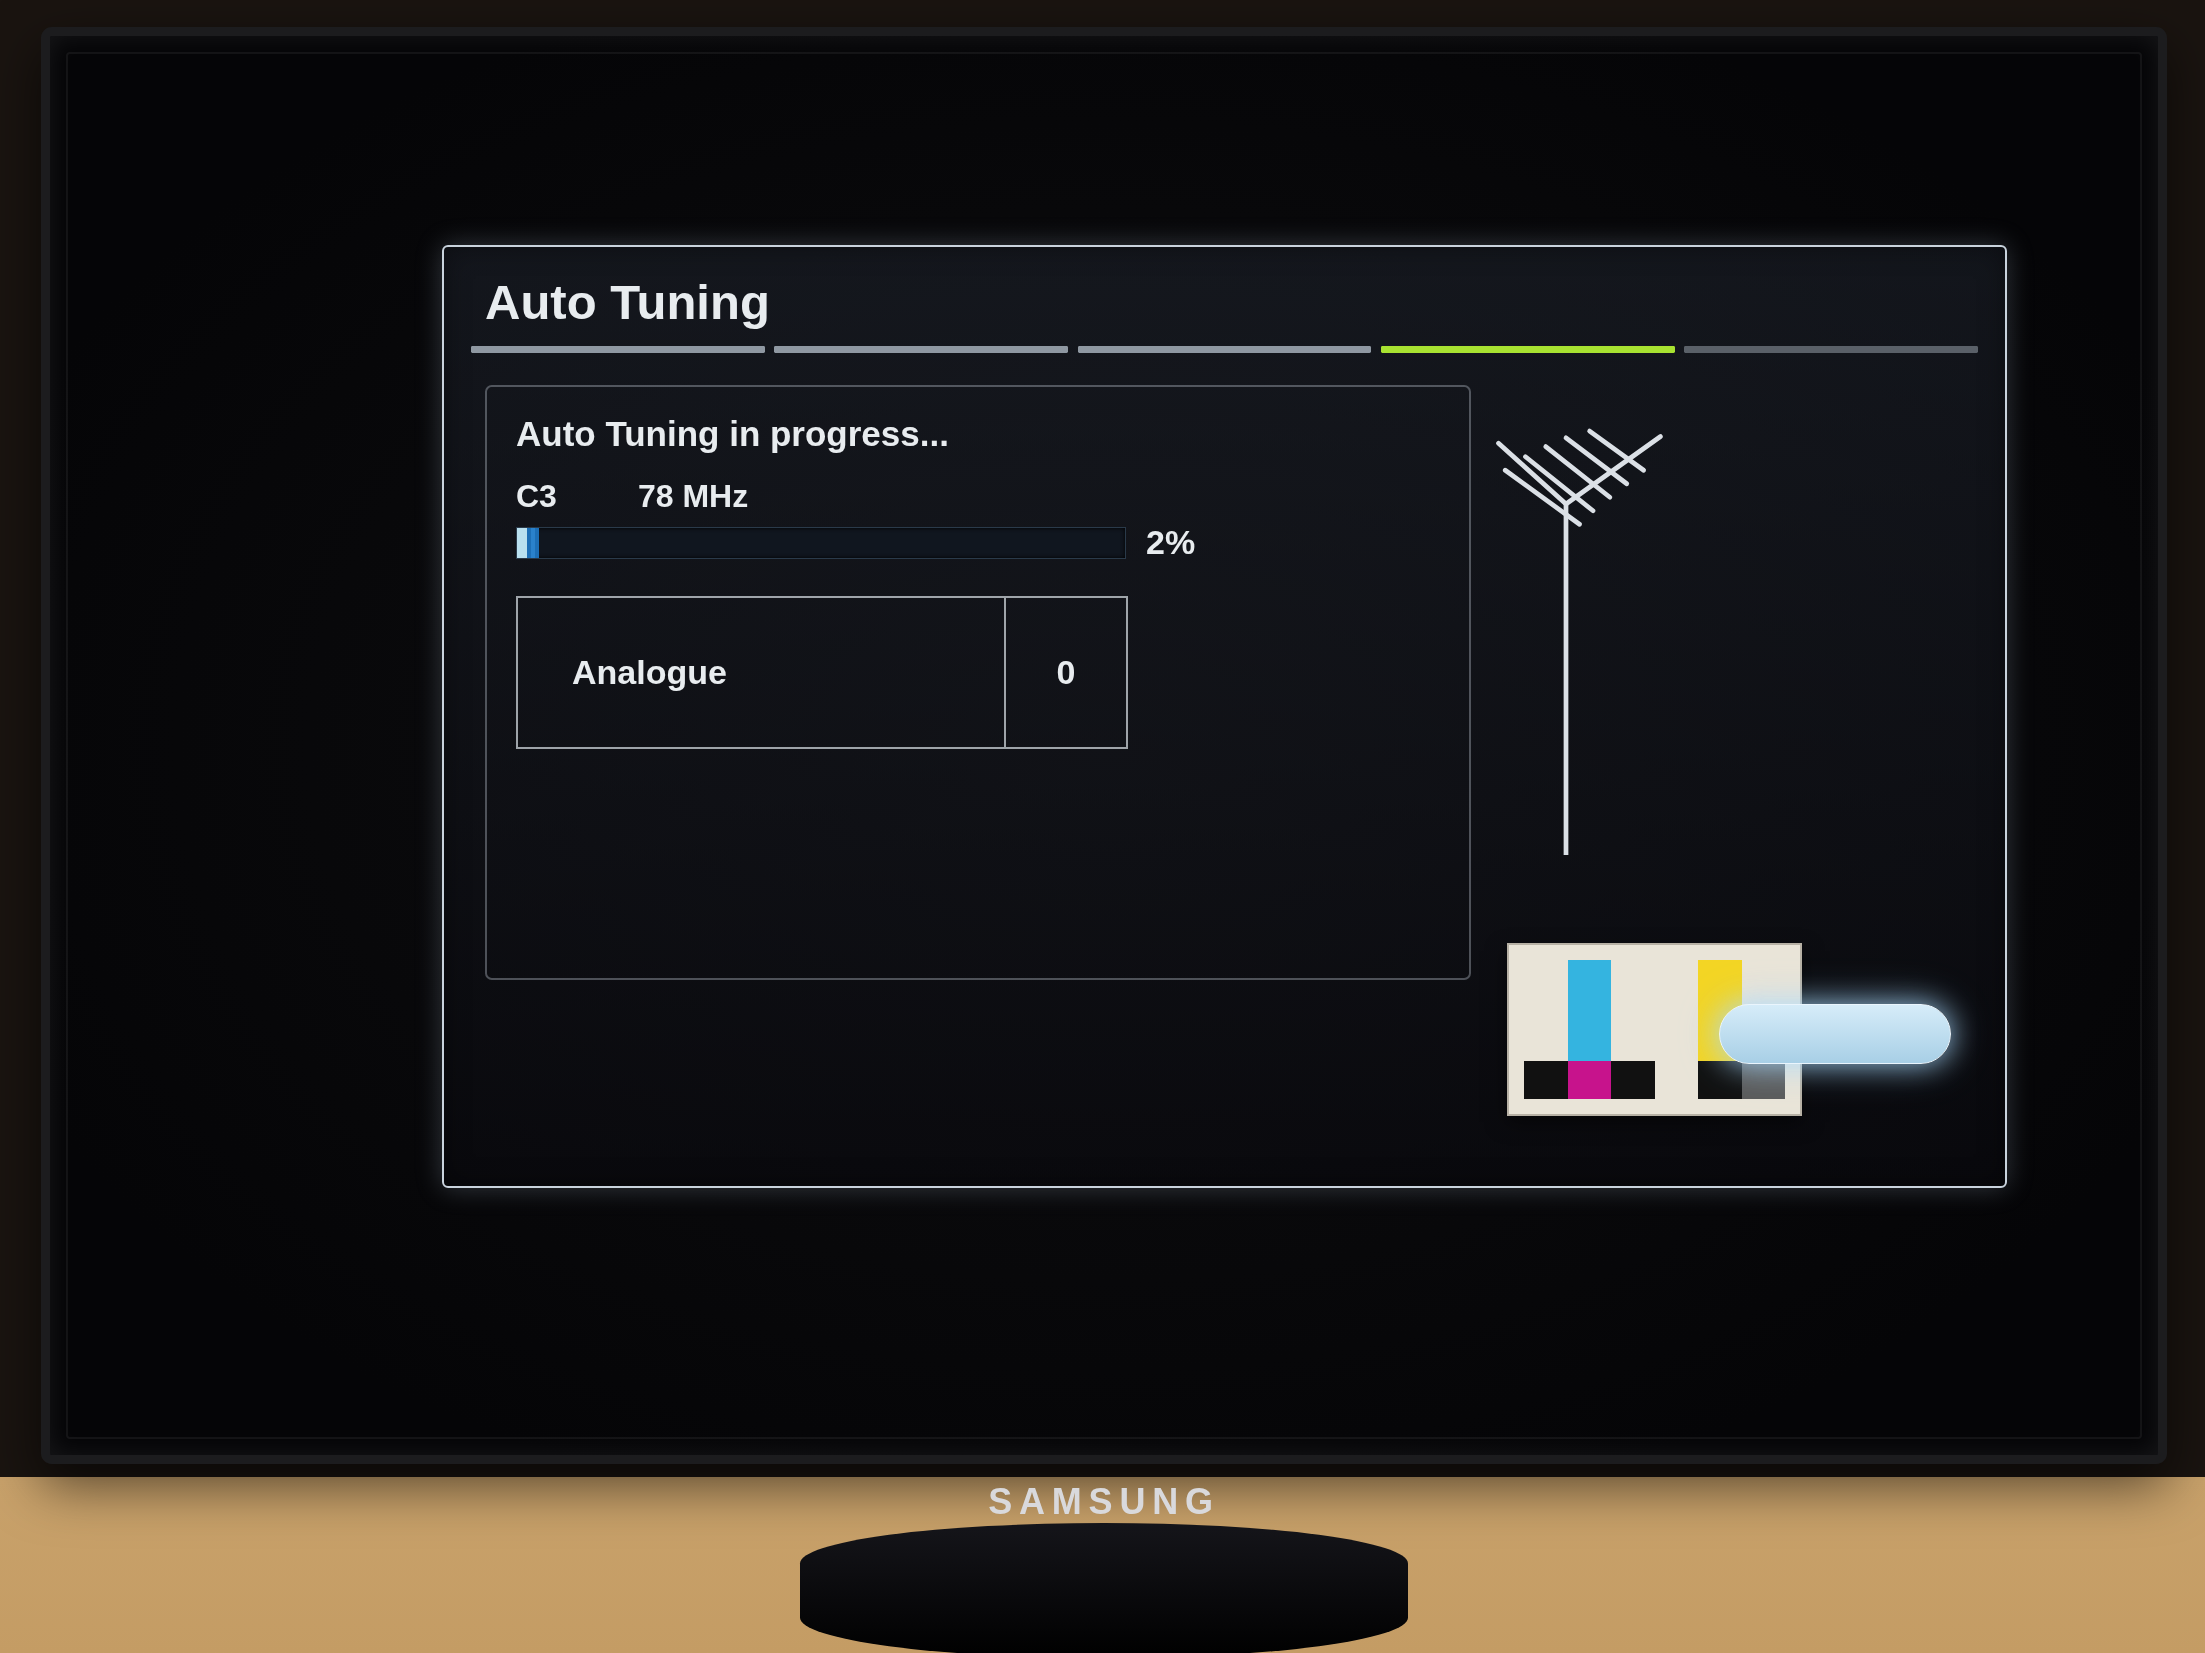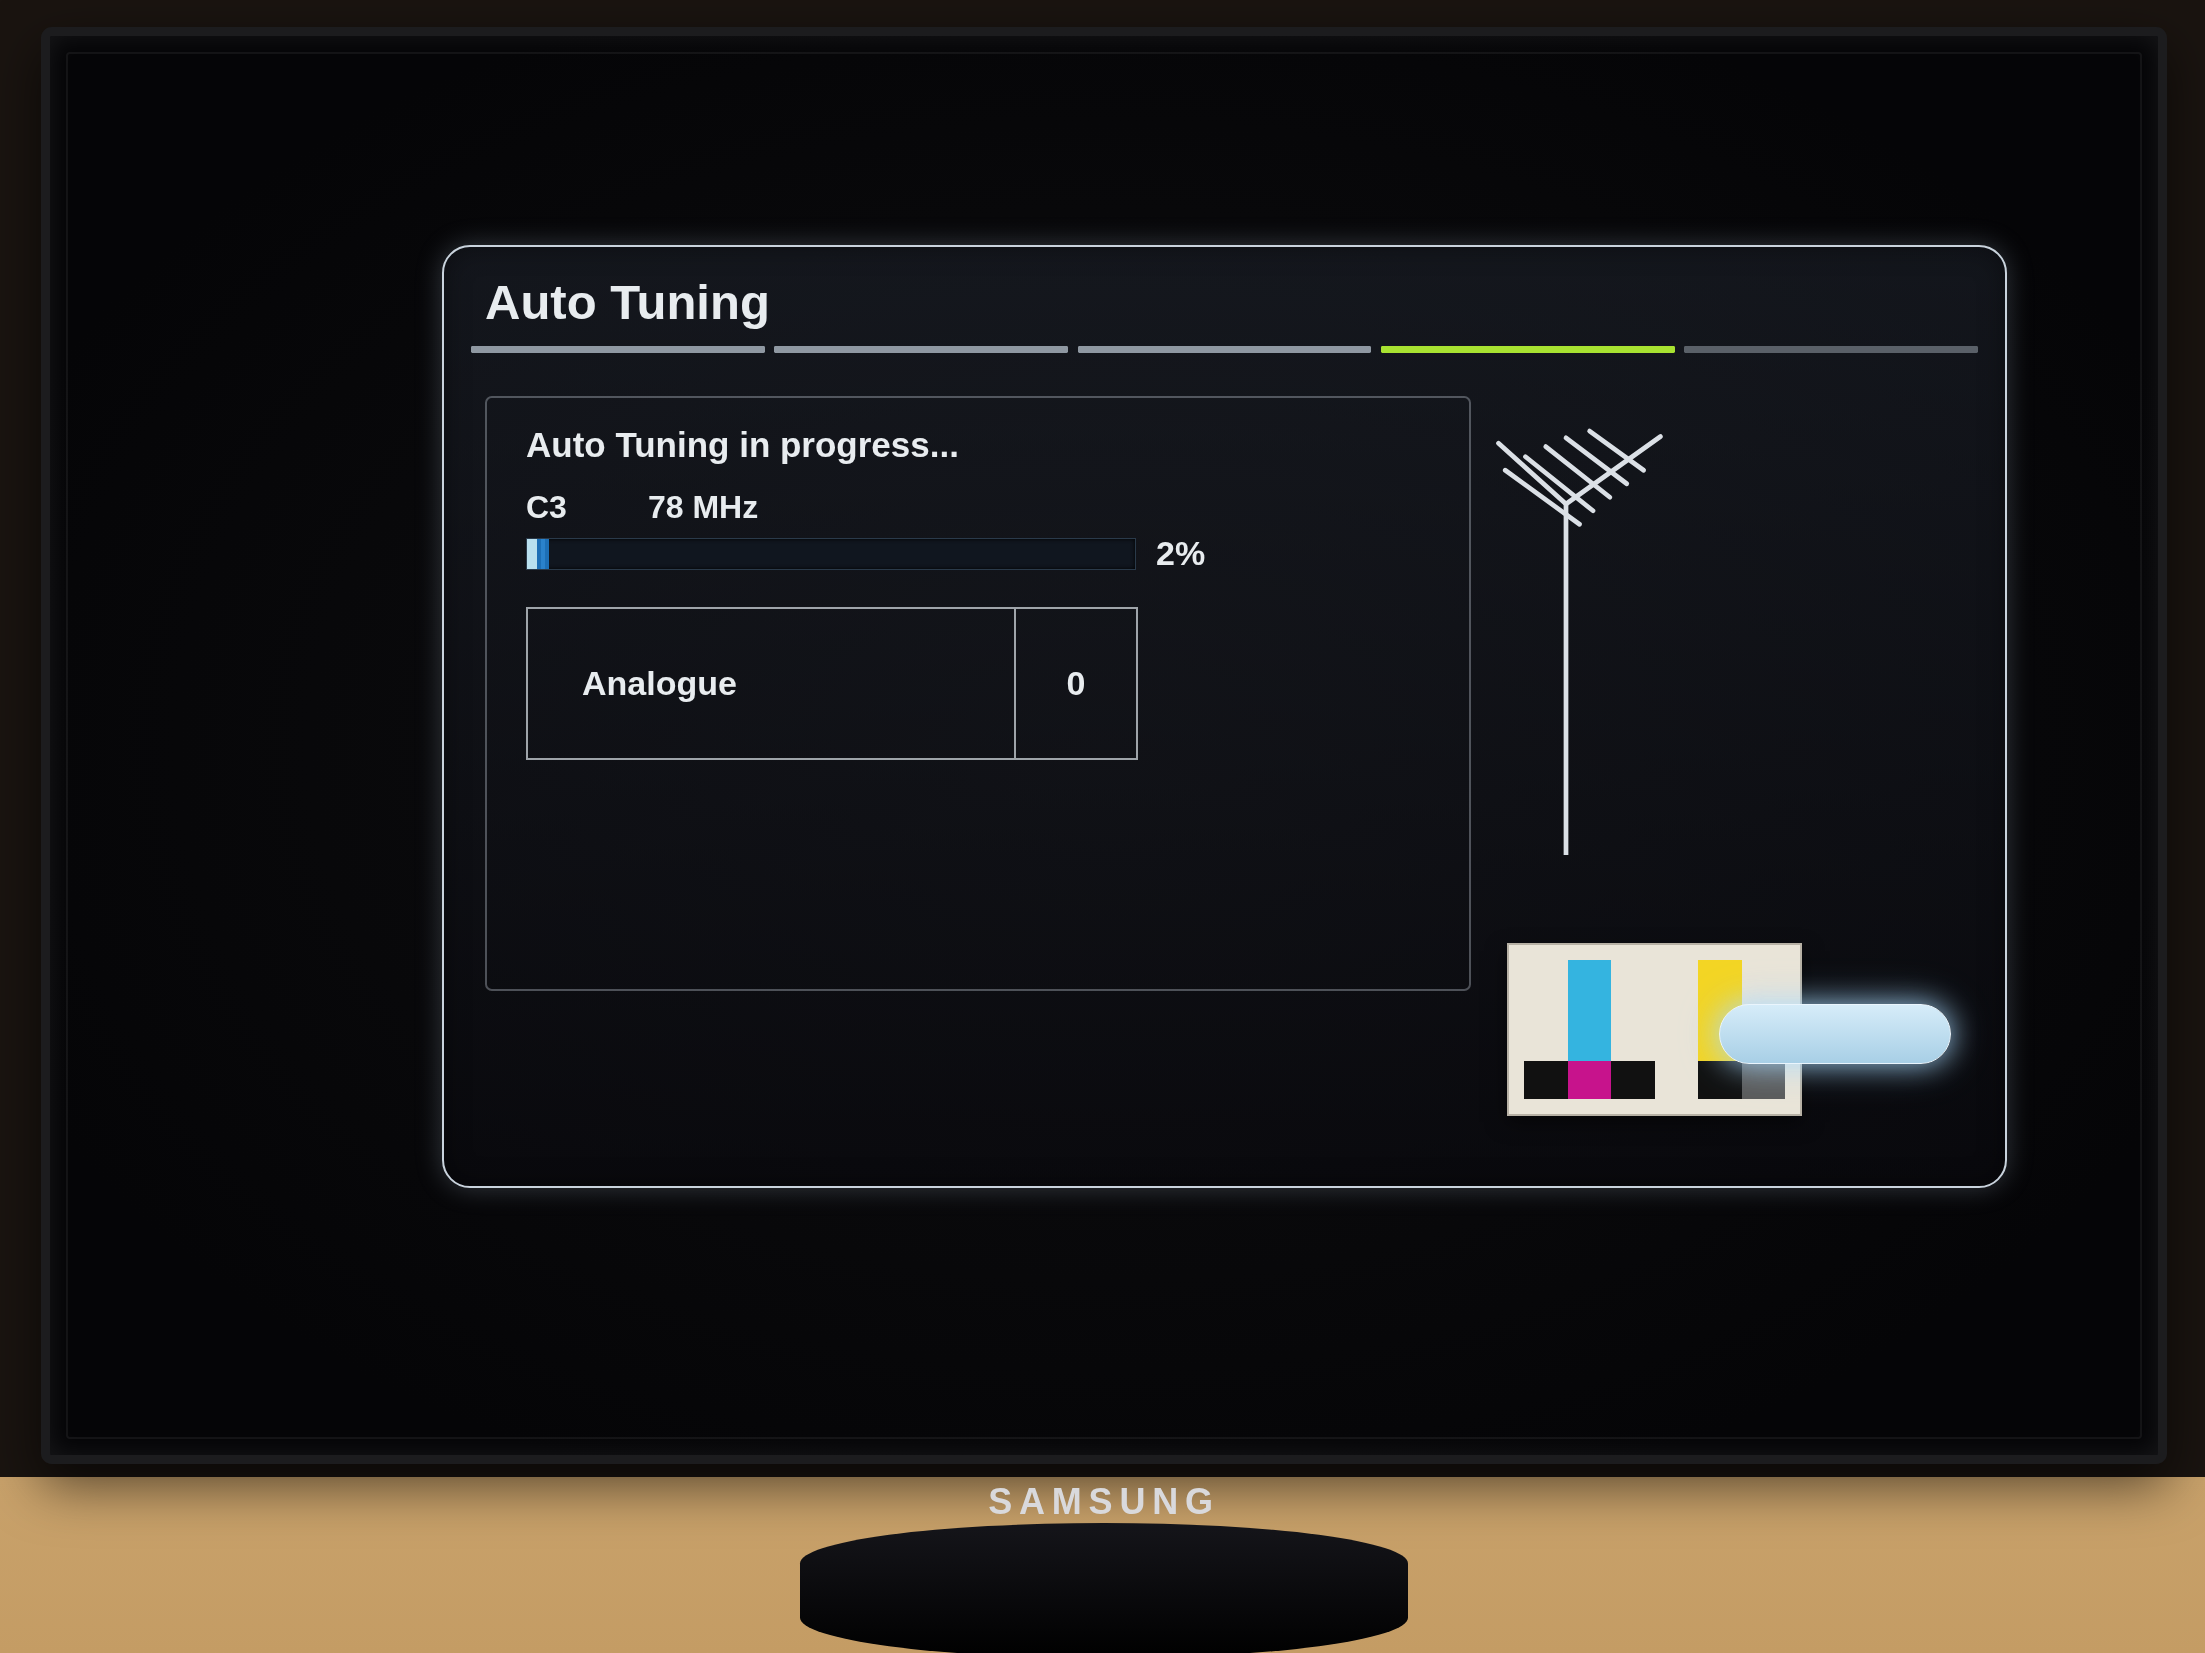--- a/index.html
+++ b/index.html
@@ -60,21 +60,21 @@
 
   
   .dialog{
     position:absolute;
     left:392px;
     top:209px;
     width:1561px;
     height:939px;
     background:linear-gradient(180deg,rgba(30,35,45,0.55) 0%,rgba(10,10,15,0.65) 100%);
     border:2px solid #c9d3dd;
-    border-radius:28px;
+    border-radius:6px;
     box-shadow:0 0 27px rgba(180,200,220,0.25),inset 0 0 27px rgba(0,0,0,0.4);
     color:#e8ecef;
   }
   .dialog-title{
     font-size:49px;
     font-weight:600;
     padding:27px 41px 16px 41px;
   }
   .tab-strip{
     display:flex;
@@ -90,26 +90,26 @@
   .tab.active{
     background:#a8e231;
   }
   .tab.dim{
     background:#5a6068;
   }
 
   .content{
     position:absolute;
     left:41px;
-    top:149px;
+    top:138px;
     width:986px;
     height:595px;
     border:2px solid rgba(200,210,220,0.35);
     border-radius:6.8px;
-    padding:27px 39px;
+    padding:27px 29px;
     box-sizing:border-box;
   }
   .status-text{
     font-size:35px;
     font-weight:600;
     margin-bottom:24px;
   }
   .freq-row{
     display:flex;
     gap:81px;

